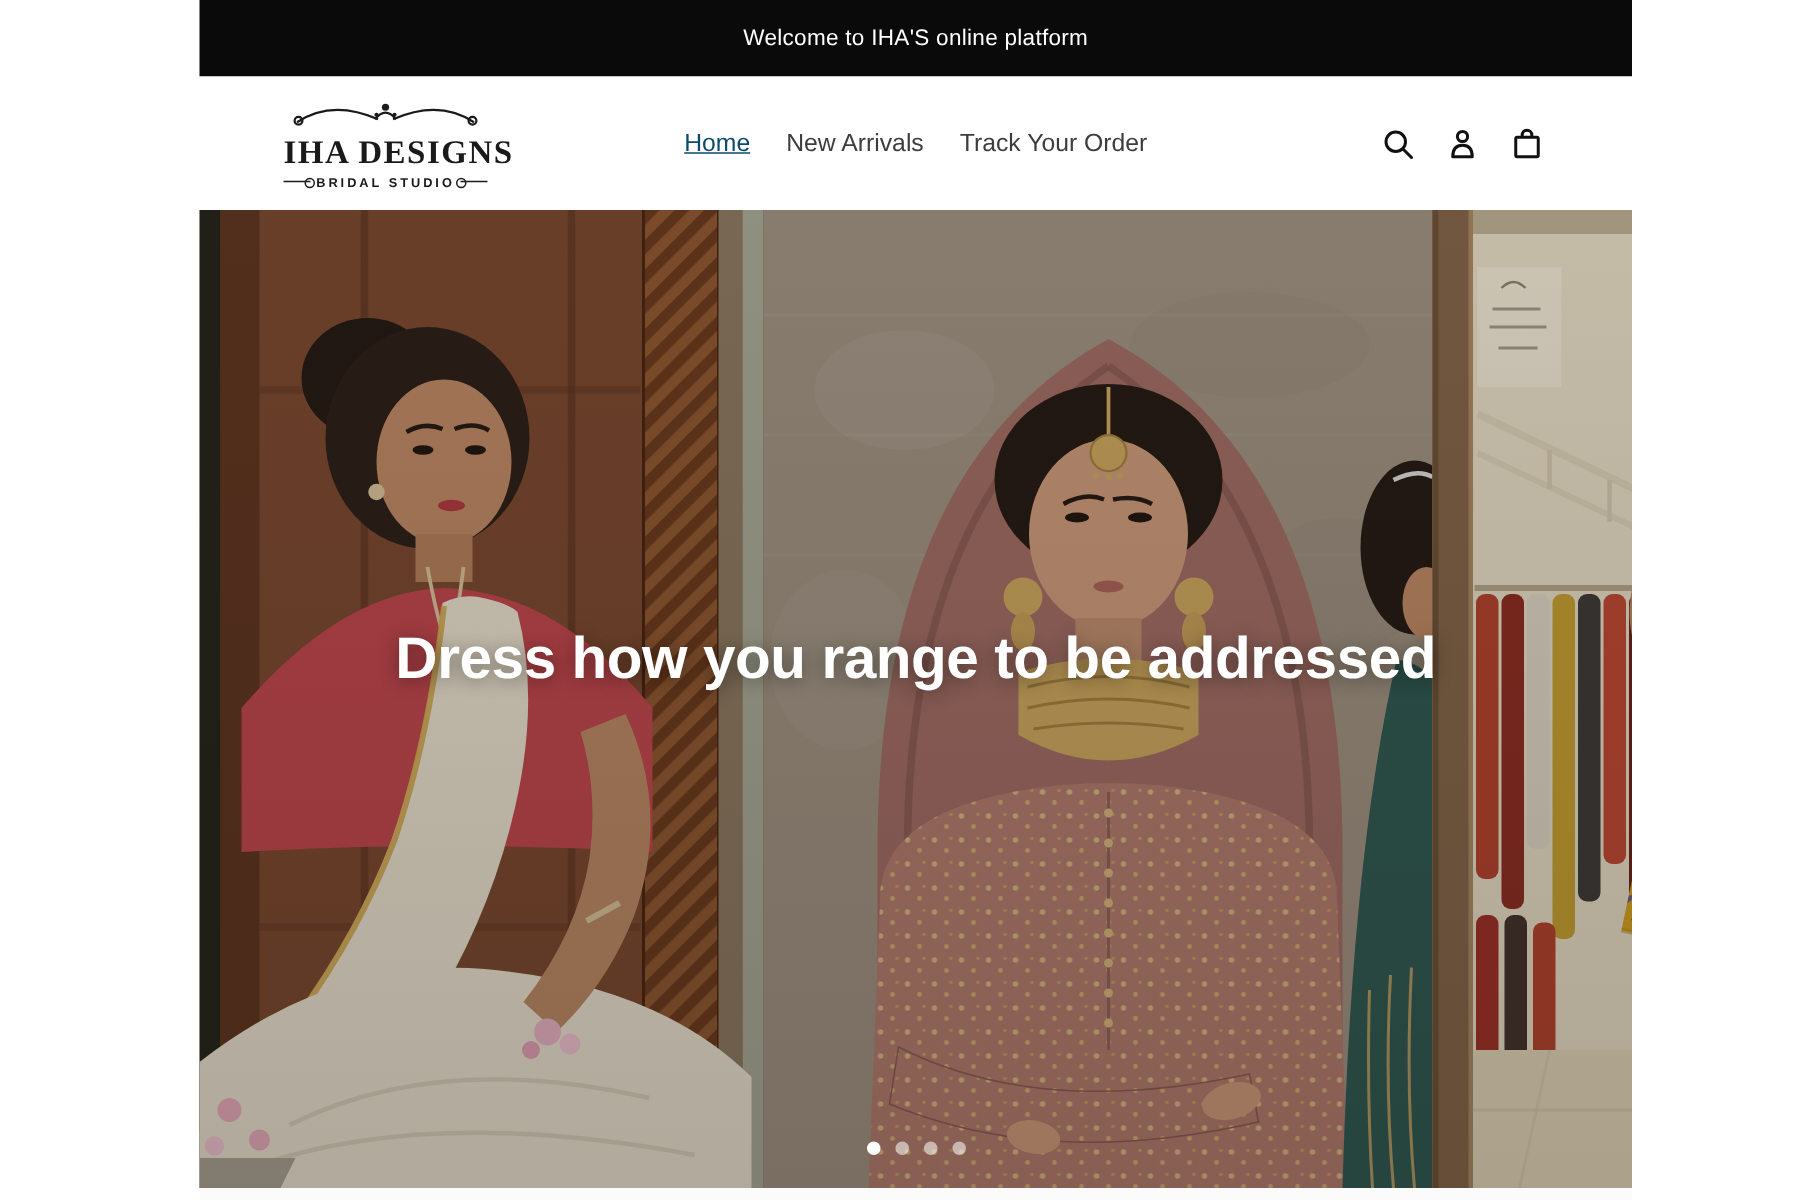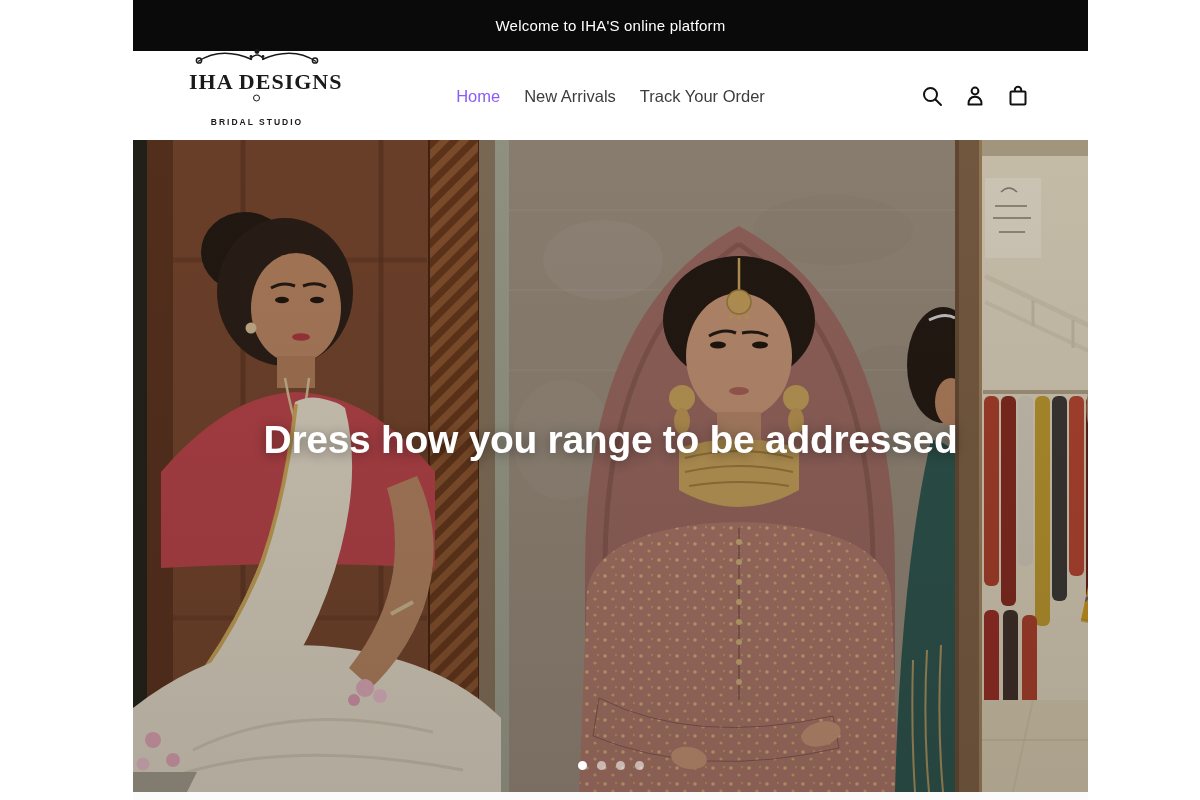--- a/index.html
+++ b/index.html
@@ -22,35 +22,35 @@
   .site-header { position:relative; height:89px; background:#ffffff; }
   .logo {
     position:absolute; left:56px; top:50%; transform:translateY(-50%);
     width:136px; text-align:center; text-decoration:none; color:#1a1a1a;
   }
   .logo-orn { display:block; margin:0 auto 1px; }
   .logo-title {
     font-family:"Liberation Serif", serif; font-size:22px; font-weight:600;
     letter-spacing:1px; color:#1a1a1a; white-space:nowrap;
   }
-  .logo-subrow { display:flex; align-items:center; gap:20px; margin-top:2px;flex-direction:column; }
+  .logo-subrow { display:flex; align-items:center; gap:4px; margin-top:2px; }
   .logo-subrow .rule { flex:1; height:1.5px; background:#1a1a1a; position:relative; }
   .logo-subrow .rule::after {
     content:""; position:absolute; top:-2px; width:5px; height:5px;
     border:1.2px solid #1a1a1a; border-radius:50%;
   }
   .rule.l::after { right:-3px; } .rule.r::after { left:-3px; }
   .logo-sub { font-size:8.5px; font-weight:bold; letter-spacing:2px; color:#1a1a1a; white-space:nowrap; }
 
   .main-nav {
     position:absolute; left:50%; top:50%; transform:translate(-50%,-50%);
     display:flex; gap:24px; align-items:center;
   }
   .main-nav a { text-decoration:none; font-size:16.5px; color:#3d3d3d; }
-  .main-nav a.current { color:#8b5cf6; }
+  .main-nav a.current { color:#0c4a6e;text-decoration:underline; }
 
   .header-icons {
     position:absolute; right:58px; top:50%; transform:translateY(-50%);
     display:flex; gap:19px; align-items:center;
   }
   .icon-link { display:block; width:24px; height:24px; }
   .icon-link svg { display:block; }
 
   
   .hero { position:relative; height:652px; overflow:hidden; background:#6b5a48; }

